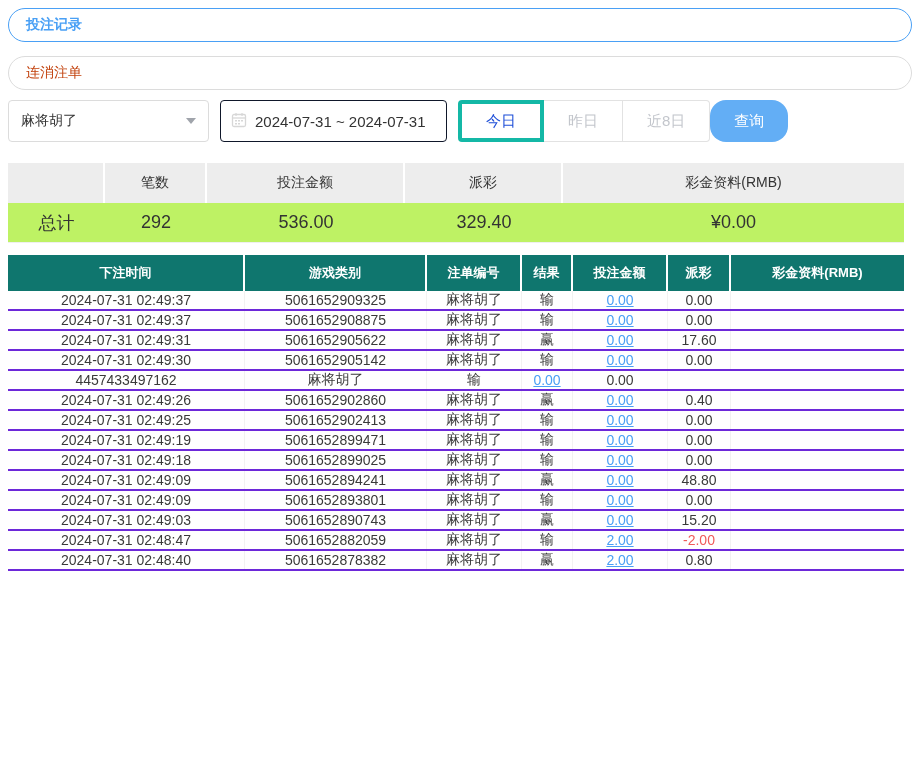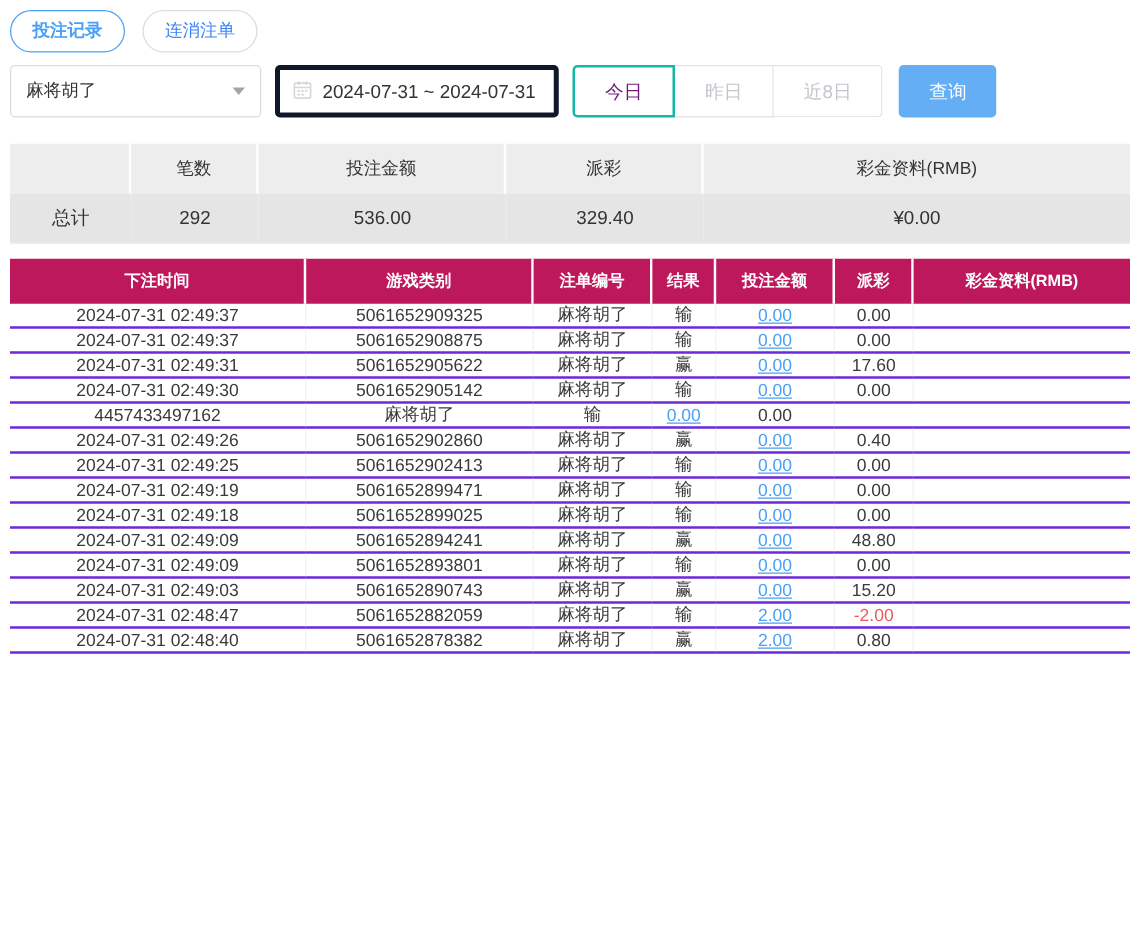--- a/index.html
+++ b/index.html
@@ -3,74 +3,74 @@
 <meta charset="utf-8">
 <style>
   * { box-sizing: border-box; }
   html,body { margin:0; padding:0; }
   body {
     width:912px; height:757px; overflow:hidden; background:#fff;
     font-family:"Liberation Sans","DejaVu Sans",sans-serif;
     color:#333; font-size:14px;
   }
   
-  .tabs-row { display:flex; gap:14px; padding:8px 0 0 8px; }
+  .tabs-row { display:flex; gap:14px; padding:8px 0 0 8px;flex-direction:column; }
   .tab {
     height:34px; padding:0 17px; border-radius:17px; border:1px solid #dcdcdc;
-    background:#fff; color:#3b82f6; display:flex; align-items:center; cursor:pointer;
+    background:#fff; color:#c2410c; display:flex; align-items:center; cursor:pointer;
     font-size:14px;
   }
   .tab.active { border-color:#4aa0f5; color:#4aa0f5; font-weight:bold; }
   
   .filter-row { display:flex; align-items:center; margin:10px 8px 0 8px; height:42px; }
   .select {
     width:201px; height:42px; border:1px solid #dcdcdc; border-radius:4px;
     display:flex; align-items:center; justify-content:space-between;
     padding:0 12px; cursor:pointer; background:#fff;
   }
   .caret {
     width:0; height:0; border-left:5px solid transparent; border-right:5px solid transparent;
     border-top:6px solid #a0a4ab;
   }
   .date-input {
-    margin-left:11px; width:227px; height:42px; border:4px solid #0f172a; border-radius:4px;
+    margin-left:11px; width:227px; height:42px; border:1px solid #0f172a; border-radius:4px;
     display:flex; align-items:center; gap:8px; padding:0 10px; background:#fff; cursor:pointer;
   }
   .cal-icon { flex:0 0 auto; opacity:.55; }
   .date-text { font-size:15px; color:#333; white-space:nowrap; }
   .btn-group { display:flex; margin-left:11px; }
   .qbtn {
     height:42px; padding:0 24px; background:#fff; border:1px solid #e2e2e2;
     color:#c3c6cc; font-size:15px; cursor:pointer;
   }
   .qbtn + .qbtn { border-left:none; }
   .qbtn:first-child { border-radius:4px 0 0 4px; }
   .qbtn:last-child { border-radius:0 4px 4px 0; }
-  .qbtn.active { border:2px solid #14b8a6; color:#701a75; }
+  .qbtn.active { border:4px solid #14b8a6; color:#1d4ed8; }
   .query-btn {
-    margin-left:13px; width:78px; height:42px; border:none; border-radius:4px;
+    margin-left:0; width:78px; height:42px; border:none; border-radius:16px;
     background:#63aef5; color:#fff; font-size:15px; cursor:pointer;
   }
   
   .summary { margin:21px 8px 0 8px; }
   .sum-grid { display:grid; grid-template-columns:97px 102px 198px 158px 1fr; }
   .sum-h {
     background:#ededed; height:40px; display:flex; align-items:center; justify-content:center;
     border-right:2px solid #fff; font-size:14px; color:#333;
   }
   .sum-h:last-child { border-right:none; }
   .sum-c {
-    background:#e5e5e5; height:40px; display:flex; align-items:center; justify-content:center;
-    font-size:15px; color:#333; border-bottom:1px solid #efefef;
+    background:#bef264; height:40px; display:flex; align-items:center; justify-content:center;
+    font-size:18px; color:#333; border-bottom:1px solid #efefef;
   }
   
   .table { margin:12px 8px 0 8px; }
   .tgrid { display:grid; grid-template-columns:237px 182px 95px 51px 95px 63px 1fr; }
   .th {
-    background:#be185d; color:#fff; font-weight:bold; height:36px;
+    background:#0f766e; color:#fff; font-weight:bold; height:36px;
     display:flex; align-items:center; justify-content:center;
     border-right:2px solid #fff; font-size:13px;
   }
   .th:last-child { border-right:none; }
   .trow { display:grid; grid-template-columns:237px 182px 95px 51px 95px 63px 1fr; height:20px; border-bottom:2px solid #6d28d9; }
   .tcell {
     display:flex; align-items:center; justify-content:center;
     border-right:1px solid #f2f2f2; font-size:14px; color:#3a3a3a; overflow:hidden;
   }
   .tcell:last-child { border-right:none; }

